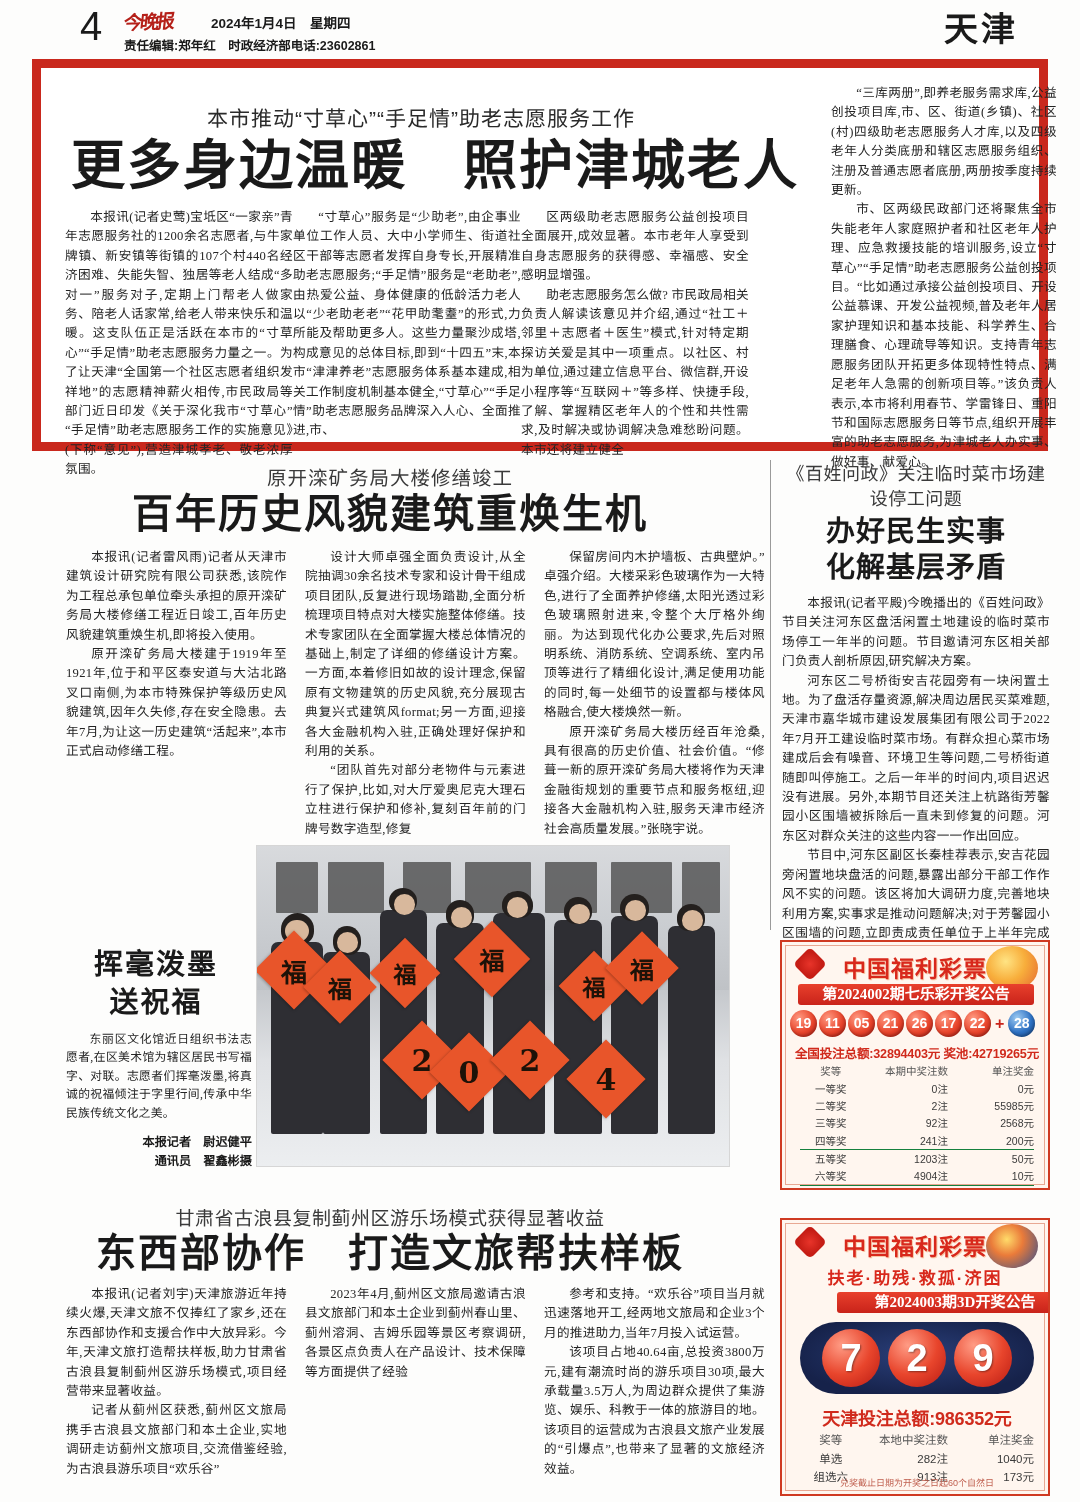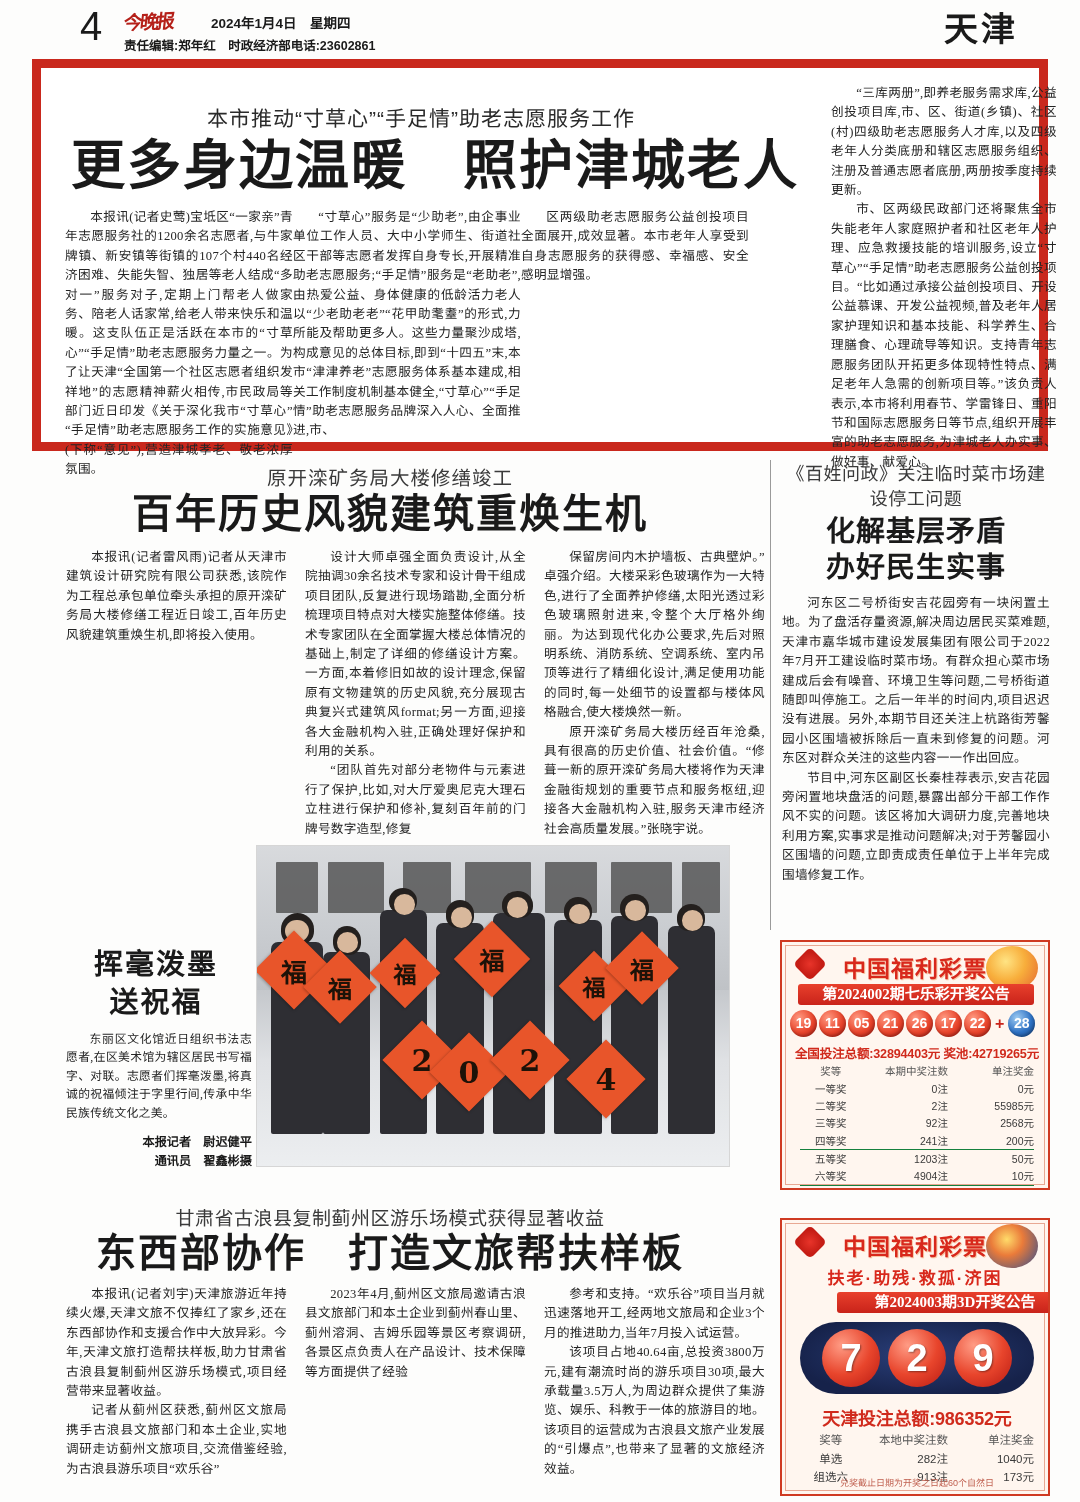--- a/index.html
+++ b/index.html
@@ -263,53 +263,56 @@
       <div class="a1-head">更多身边温暖　照护津城老人</div>
       <div class="a1-cols">
         <div class="a1-col body-text">
             <p>本报讯(记者史莺)宝坻区“一家亲”青年志愿服务社的1200余名志愿者,与牛家牌镇、新安镇等街镇的107个村440名经济困难、失能失智、独居等老人结成“多对一”服务对子,定期上门帮老人做家务、陪老人话家常,给老人带来快乐和温暖。这支队伍正是活跃在本市的“寸草心”“手足情”助老志愿服务力量之一。为了让天津“全国第一个社区志愿者组织发祥地”的志愿精神薪火相传,市民政局等部门近日印发《关于深化我市“寸草心”“手足情”助老志愿服务工作的实施意见》(下称“意见”),营造津城孝老、敬老浓厚氛围。</p>
           </div>
         <div class="a1-col body-text">
             <p>“寸草心”服务是“少助老”,由企事业单位工作人员、大中小学师生、街道社区干部等志愿者发挥自身专长,开展精准助老志愿服务;“手足情”服务是“老助老”,由热爱公益、身体健康的低龄活力老人以“少老助老老”“花甲助耄耋”的形式,力所能及帮助更多人。这些力量聚沙成塔,构成意见的总体目标,即到“十四五”末,本市“津津养老”志愿服务体系基本建成,相关工作制度机制基本健全,“寸草心”“手足情”助老志愿服务品牌深入人心、全面推进,市、</p>
           </div>
         <div class="a1-col body-text">
             <p>区两级助老志愿服务公益创投项目全面展开,成效显著。本市老年人享受到自身志愿服务的获得感、幸福感、安全感明显增强。</p>
+            <p>助老志愿服务怎么做? 市民政局相关负责人解读该意见并介绍,通过“社工＋邻里＋志愿者＋医生”模式,针对特定期探访关爱是其中一项重点。以社区、村为单位,通过建立信息平台、微信群,开设小程序等“互联网＋”等多样、快捷手段,了解、掌握精区老年人的个性和共性需求,及时解决或协调解决急难愁盼问题。本市还将建立健全</p>
           </div>
       </div>
       <div class="a1-right body-text">
           <p>“三库两册”,即养老服务需求库,公益创投项目库,市、区、街道(乡镇)、社区(村)四级助老志愿服务人才库,以及四级老年人分类底册和辖区志愿服务组织、注册及普通志愿者底册,两册按季度持续更新。</p>
           <p>市、区两级民政部门还将聚焦全市失能老年人家庭照护者和社区老年人护理、应急救援技能的培训服务,设立“寸草心”“手足情”助老志愿服务公益创投项目。“比如通过承接公益创投项目、开设公益慕课、开发公益视频,普及老年人居家护理知识和基本技能、科学养生、合理膳食、心理疏导等知识。支持青年志愿服务团队开拓更多体现特性特点、满足老年人急需的创新项目等。”该负责人表示,本市将利用春节、学雷锋日、重阳节和国际志愿服务日等节点,组织开展丰富的助老志愿服务,为津城老人办实事、做好事、献爱心。</p>
         </div>
     </div>
   </div>
 
   <div class="a2-kicker">原开滦矿务局大楼修缮竣工</div>
   <div class="a2-head">百年历史风貌建筑重焕生机</div>
   <div class="a2-cols">
     <div class="a2-col body-text">
         <p>本报讯(记者雷风雨)记者从天津市建筑设计研究院有限公司获悉,该院作为工程总承包单位牵头承担的原开滦矿务局大楼修缮工程近日竣工,百年历史风貌建筑重焕生机,即将投入使用。</p>
+        <p>原开滦矿务局大楼建于1919年至1921年,位于和平区泰安道与大沽北路叉口南侧,为本市特殊保护等级历史风貌建筑,因年久失修,存在安全隐患。去年7月,为让这一历史建筑“活起来”,本市正式启动修缮工程。</p>
       </div>
     <div class="a2-col body-text">
         <p>设计大师卓强全面负责设计,从全院抽调30余名技术专家和设计骨干组成项目团队,反复进行现场踏勘,全面分析梳理项目特点对大楼实施整体修缮。技术专家团队在全面掌握大楼总体情况的基础上,制定了详细的修缮设计方案。一方面,本着修旧如故的设计理念,保留原有文物建筑的历史风貌,充分展现古典复兴式建筑风format;另一方面,迎接各大金融机构入驻,正确处理好保护和利用的关系。</p>
         <p>“团队首先对部分老物件与元素进行了保护,比如,对大厅爱奥尼克大理石立柱进行保护和修补,复刻百年前的门牌号数字造型,修复</p>
       </div>
     <div class="a2-col body-text">
         <p>保留房间内木护墙板、古典壁炉。”卓强介绍。大楼采彩色玻璃作为一大特色,进行了全面养护修缮,太阳光透过彩色玻璃照射进来,令整个大厅格外绚丽。为达到现代化办公要求,先后对照明系统、消防系统、空调系统、室内吊顶等进行了精细化设计,满足使用功能的同时,每一处细节的设置都与楼体风格融合,使大楼焕然一新。</p>
         <p>原开滦矿务局大楼历经百年沧桑,具有很高的历史价值、社会价值。“修葺一新的原开滦矿务局大楼将作为天津金融街规划的重要节点和服务枢纽,迎接各大金融机构入驻,服务天津市经济社会高质量发展。”张晓宇说。</p>
       </div>
   </div>
 
   <div class="vrule" style="left:770px;top:460px;height:470px;"></div>
 
   <div class="a3-kicker">《百姓问政》关注临时菜市场建设停工问题</div>
   <div class="a3-head">
+    <div>办好民生实事</div>
     <div>化解基层矛盾</div>
-    <div>办好民生实事</div>
   </div>
   <div class="a3-body body-text">
+      <p>本报讯(记者平殿)今晚播出的《百姓问政》节目关注河东区盘活闲置土地建设的临时菜市场停工一年半的问题。节目邀请河东区相关部门负责人剖析原因,研究解决方案。</p>
       <p>河东区二号桥街安吉花园旁有一块闲置土地。为了盘活存量资源,解决周边居民买菜难题,天津市嘉华城市建设发展集团有限公司于2022年7月开工建设临时菜市场。有群众担心菜市场建成后会有噪音、环境卫生等问题,二号桥街道随即叫停施工。之后一年半的时间内,项目迟迟没有进展。另外,本期节目还关注上杭路街芳馨园小区围墙被拆除后一直未到修复的问题。河东区对群众关注的这些内容一一作出回应。</p>
       <p>节目中,河东区副区长秦桂荐表示,安吉花园旁闲置地块盘活的问题,暴露出部分干部工作作风不实的问题。该区将加大调研力度,完善地块利用方案,实事求是推动问题解决;对于芳馨园小区围墙的问题,立即责成责任单位于上半年完成围墙修复工作。</p>
     </div>
 
   <div class="a4-head">
     <div>挥毫泼墨</div>
     <div>送祝福</div>
   </div>
   <div class="a4-body body-text">
       <p>东丽区文化馆近日组织书法志愿者,在区美术馆为辖区居民书写福字、对联。志愿者们挥毫泼墨,将真诚的祝福倾注于字里行间,传承中华民族传统文化之美。</p>

